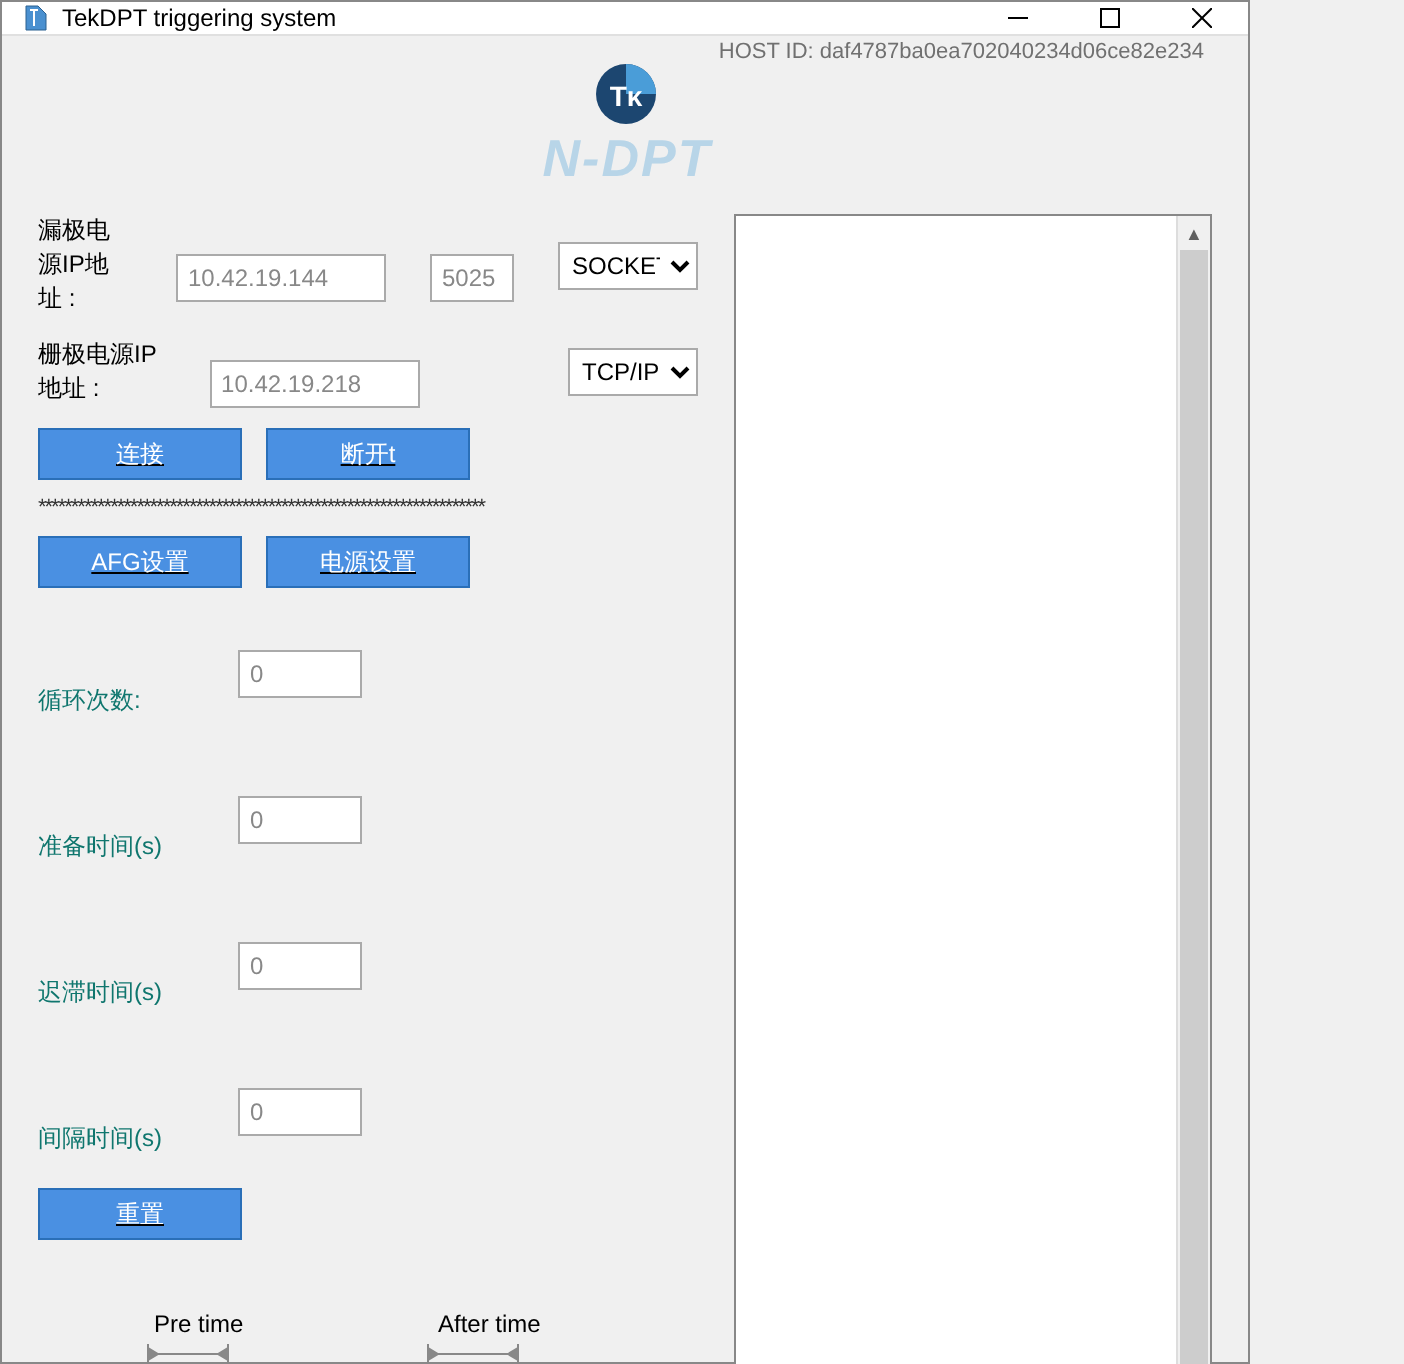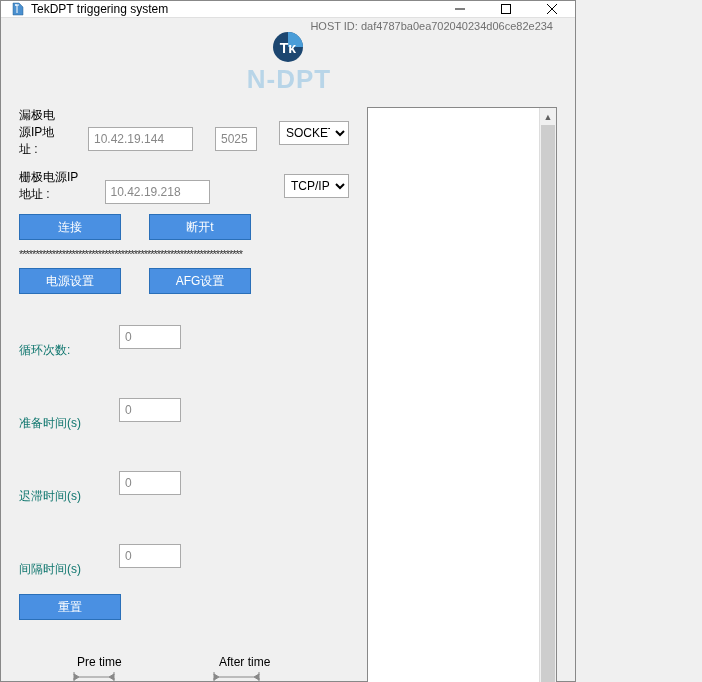--- a/index.html
+++ b/index.html
@@ -1,38 +1,38 @@
 <!DOCTYPE html>
 <html><head>
 <meta charset="utf-8">
 <style>
 * { box-sizing: border-box; margin: 0; padding: 0; }
 body { font-family: "Microsoft YaHei", "Segoe UI", Arial, sans-serif; font-size: 12px; background: #f0f0f0; }
-.window { width: 576px; height: 682px; background: #f0f0f0; border: 1px solid #888; display: flex; flex-direction: column; }
+.window { width: 625px; height: 682px; background: #f0f0f0; border: 1px solid #888; display: flex; flex-direction: column; }
 .titlebar { height: 30px; background: #fff; display: flex; align-items: center; padding-left: 8px; border-bottom: 1px solid #e0e0e0; }
 .titlebar-icon { width: 16px; height: 16px; margin-right: 6px; }
 .titlebar-title { flex: 1; font-size: 12px; color: #000; }
 .titlebar-buttons { display: flex; height: 100%; }
 .titlebar-btn { width: 46px; height: 100%; display: flex; align-items: center; justify-content: center; font-size: 14px; font-family: Arial; color: #000; cursor: pointer; }
 .content { flex: 1; padding: 12px 18px 18px 18px; position: relative; }
 .hostid { position: absolute; top: 2px; right: 22px; font-size: 11px; color: #707070; }
 .logo { display: flex; align-items: center; margin-bottom: 12px; flex-direction: column; }
-.logo-text { font-size: 26px; font-weight: bold; color: #b8d5e8; margin-left: 2px; letter-spacing: 1px; }
+.logo-text { font-size: 26px; font-weight: bold; font-style: italic; color: #b8d5e8; margin-left: 2px; letter-spacing: 1px; }
 .main-layout { display: flex; gap: 18px; }
 .left-col { width: 330px; }
 .right-col { flex: 1; display: flex; flex-direction: column; }
 .form-row { display: flex; align-items: center; margin-bottom: 10px; gap: 22px; }
 .form-label { width: 100px; font-size: 12px; color: #000; }
 .input-text { height: 24px; border: 1px solid #aaa; background: #fff; padding: 0 5px; font-size: 12px; color: #888; margin-top: 12px; }
 .input-text.w120 { width: 105px; }
 .input-text.w50 { width: 42px; }
 .input-text.w60 { width: 62px; }
 .select-combo { height: 24px; border: 1px solid #aaa; background: #fff; font-size: 12px; padding: 0 2px; }
 .select-combo.w70 { width: 70px; }
-.btn-row { display: flex; gap: 28px; margin: 8px 0; }
+.btn-row { display: flex; gap: 12px; margin: 8px 0; text-decoration: underline; }
 .btn { height: 26px; width: 102px; background: #4a90e2; color: #fff; border: 1px solid #2a6fb8; font-size: 12px; cursor: pointer; display: flex; align-items: center; justify-content: center; }
 .divider { width: 100%; margin: 8px 0; color: #333; font-size: 11px; white-space: nowrap; overflow: hidden; letter-spacing: -1px; }
 .param-row { display: flex; align-items: center; margin-bottom: 16px; }
 .param-label { width: 100px; font-size: 12px; color: #0f766e; margin-top: 40px; }
 .log-container { flex: 1; height: 456px; position: relative; border: 1px solid #888; background: #fff; }
 .log-inner-scroll { position: absolute; right: 0; top: 0; bottom: 0; width: 17px; background: #f0f0f0; border-left: 1px solid #ddd; }
 .log-inner-thumb { position: absolute; left: 1px; right: 1px; top: 17px; bottom: 17px; background: #cdcdcd; }
 .log-arrow { position: absolute; left: 0; right: 0; height: 17px; display: flex; align-items: center; justify-content: center; font-size: 9px; color: #606060; }
 .log-arrow.top { top: 0; }
 .log-arrow.bot { bottom: 0; }
@@ -100,22 +100,22 @@
           </select>
         </div>
         <div class="btn-row">
           <div class="btn">连接</div>
           <div class="btn">断开t</div>
         </div>
 
         <div class="divider">********************************************************************</div>
 
         <div class="btn-row">
+          <div class="btn">AFG设置</div>
           <div class="btn">电源设置</div>
-          <div class="btn">AFG设置</div>
         </div>
 
         <div class="param-row">
           <span class="param-label">循环次数:</span>
           <input class="input-text w60" value="0" style="">
         </div>
         <div class="param-row">
           <span class="param-label">准备时间(s)</span>
           <input class="input-text w60" value="0" style="">
         </div>

